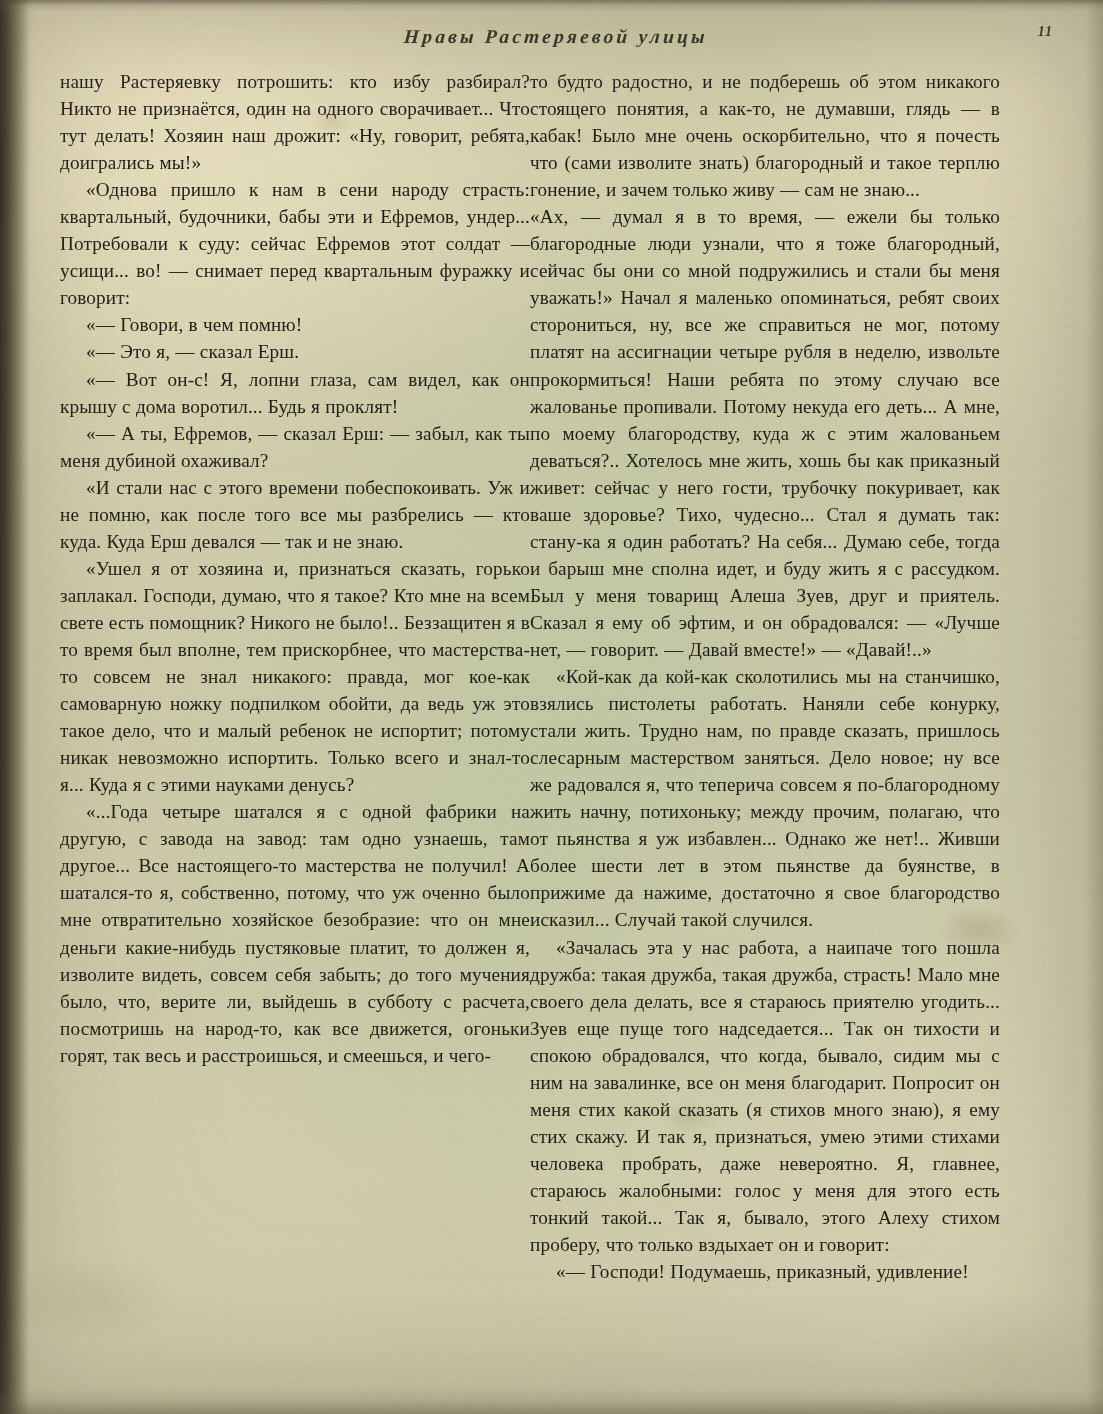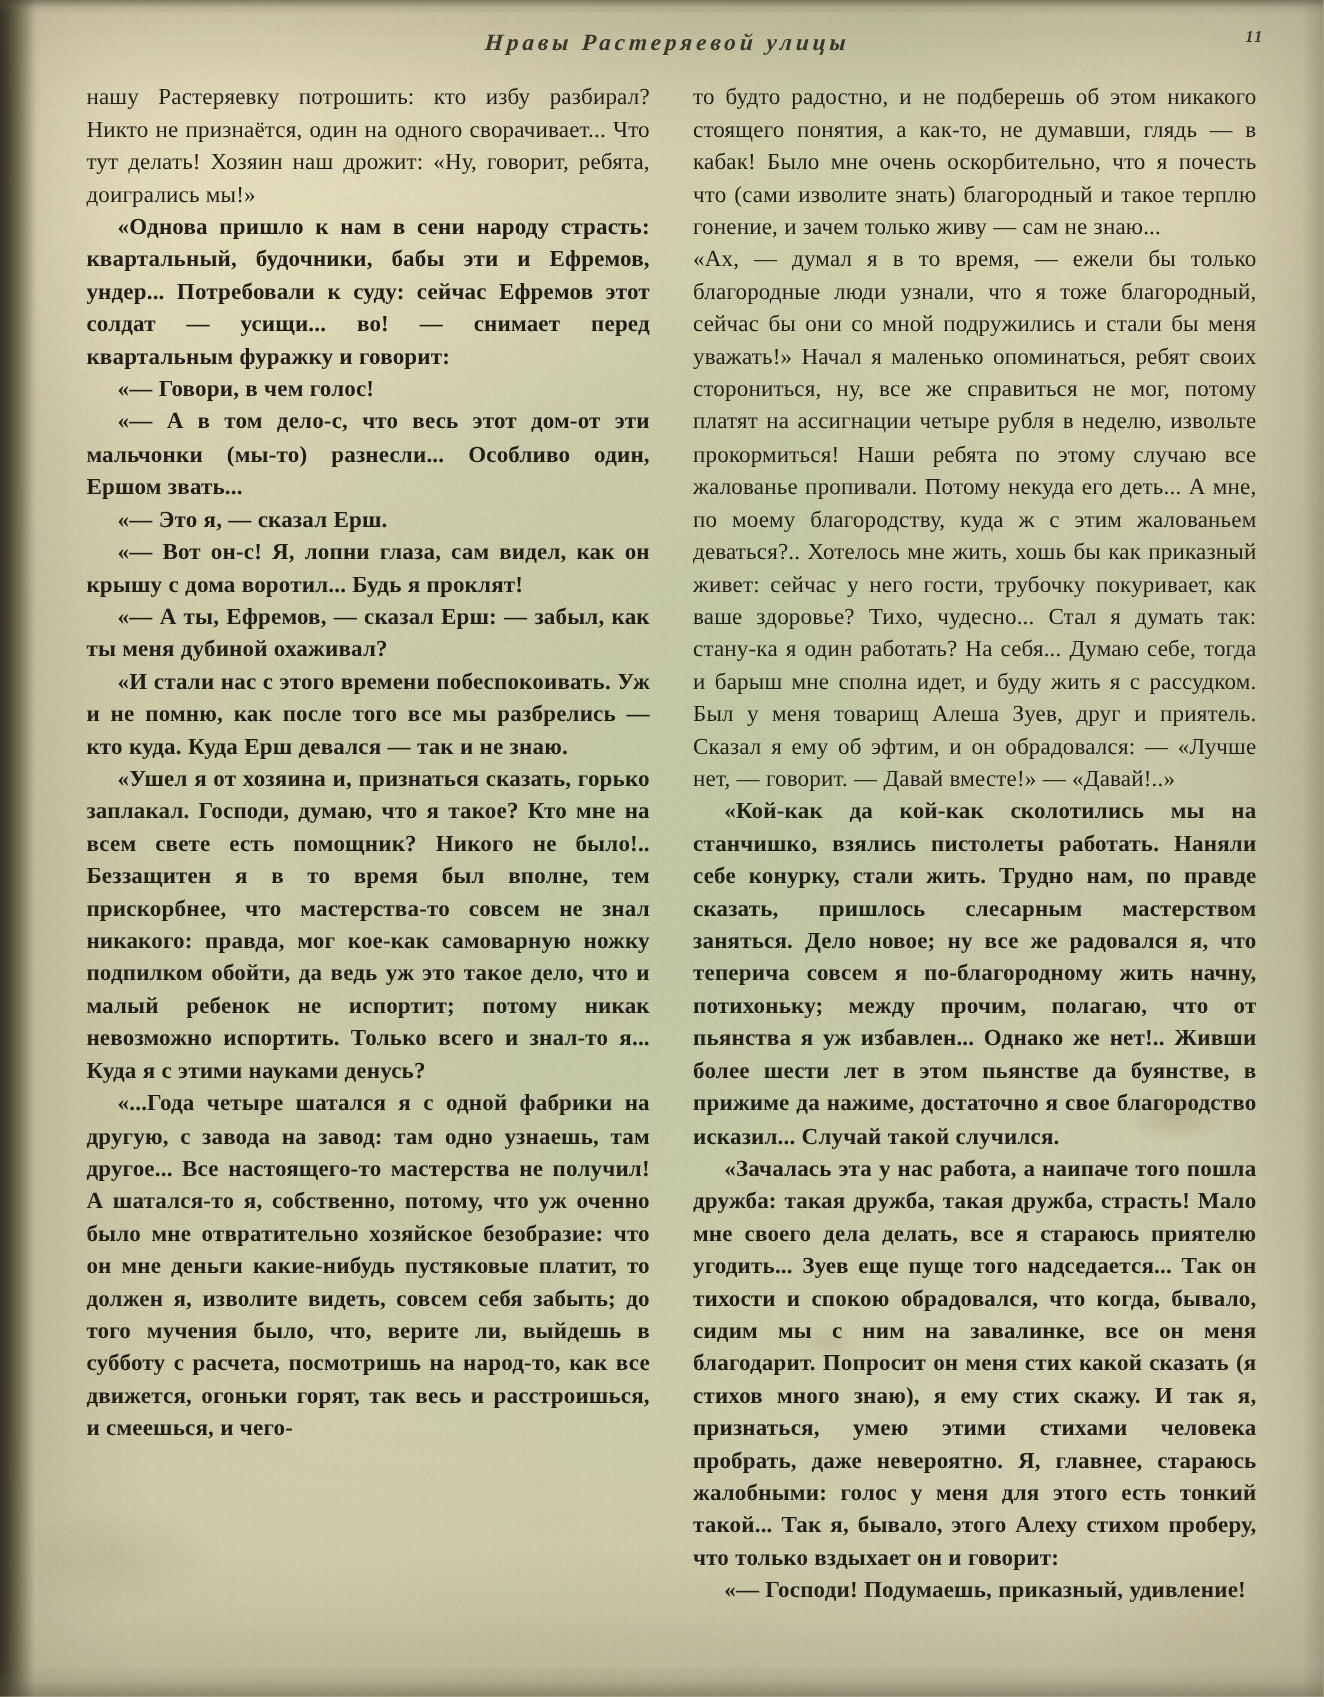--- a/index.html
+++ b/index.html
@@ -132,45 +132,43 @@
     font-style: italic;
     font-weight: 700;
     font-size: 14px;
     letter-spacing: 1px;
     color: #2b2a22;
     opacity: 0.92;
   }
 
   .columns {
     position: absolute;
-    left: 72px;
+    left: 60px;
     top: 68px;
     width: 975px;
     display: flex;
-    gap: 36px;
   }
   .col {
     width: 470px;
   }
 
   p.para {
     margin: 0;
     font-size: 19.2px;
     line-height: 27.05px;
     text-align: justify;
     text-justify: inter-word;
     color: #211f18;
     letter-spacing: 0.15px;
     word-spacing: 0.2px;
     text-indent: 0;
     -webkit-font-smoothing: none;
   }
   p.para.indent {
     text-indent: 26px;
-    font-weight: bold;
   }
   p.para + p.para {
     margin-top: 0;
   }
 
   
   .inkwash {
     position: absolute;
     inset: 0;
     z-index: 4;
@@ -206,22 +204,21 @@
       <span class="running-head-title">Нравы Растеряевой улицы</span>
     </div>
 
     <div class="folio">11</div>
 
     <div class="columns">
 
       <div class="col">
         <p class="para">нашу Растеряевку потрошить: кто избу разбирал? Никто не признаётся, один на одного сворачивает... Что тут делать! Хозяин наш дрожит: «Ну, говорит, ребята, доигрались мы!»</p>
         <p class="para indent">«Однова пришло к нам в сени народу страсть: квартальный, будочники, бабы эти и Ефремов, ундер... Потребовали к суду: сейчас Ефремов этот солдат — усищи... во! — снимает перед квартальным фуражку и говорит:</p>
-        <p class="para indent">«— Говори, в чем голос!</p>
-        <p class="para indent">«— А в том дело-с, что весь этот дом-от эти мальчонки (мы-то) разнесли... Особливо один, Ершом звать...</p>
+        <p class="para indent">«— Говори, в чем помню!</p>
         <p class="para indent">«— Это я, — сказал Ерш.</p>
         <p class="para indent">«— Вот он-с! Я, лопни глаза, сам видел, как он крышу с дома воротил... Будь я проклят!</p>
         <p class="para indent">«— А ты, Ефремов, — сказал Ерш: — забыл, как ты меня дубиной охаживал?</p>
         <p class="para indent">«И стали нас с этого времени побеспокоивать. Уж и не помню, как после того все мы разбрелись — кто куда. Куда Ерш девался — так и не знаю.</p>
         <p class="para indent">«Ушел я от хозяина и, признаться сказать, горько заплакал. Господи, думаю, что я такое? Кто мне на всем свете есть помощник? Никого не было!.. Беззащитен я в то время был вполне, тем прискорбнее, что мастерства-то совсем не знал никакого: правда, мог кое-как самоварную ножку подпилком обойти, да ведь уж это такое дело, что и малый ребенок не испортит; потому никак невозможно испортить. Только всего и знал-то я... Куда я с этими науками денусь?</p>
         <p class="para indent">«...Года четыре шатался я с одной фабрики на другую, с завода на завод: там одно узнаешь, там другое... Все настоящего-то мастерства не получил! А шатался-то я, собственно, потому, что уж оченно было мне отвратительно хозяйское безобразие: что он мне деньги какие-нибудь пустяковые платит, то должен я, изволите видеть, совсем себя забыть; до того мучения было, что, верите ли, выйдешь в субботу с расчета, посмотришь на народ-то, как все движется, огоньки горят, так весь и расстроишься, и смеешься, и чего-</p>
       </div>
 
       <div class="col">
         <p class="para">то будто радостно, и не подберешь об этом никакого стоящего понятия, а как-то, не думавши, глядь — в кабак! Было мне очень оскорбительно, что я почесть что (сами изволите знать) благородный и такое терплю гонение, и зачем только живу — сам не знаю...</p>

